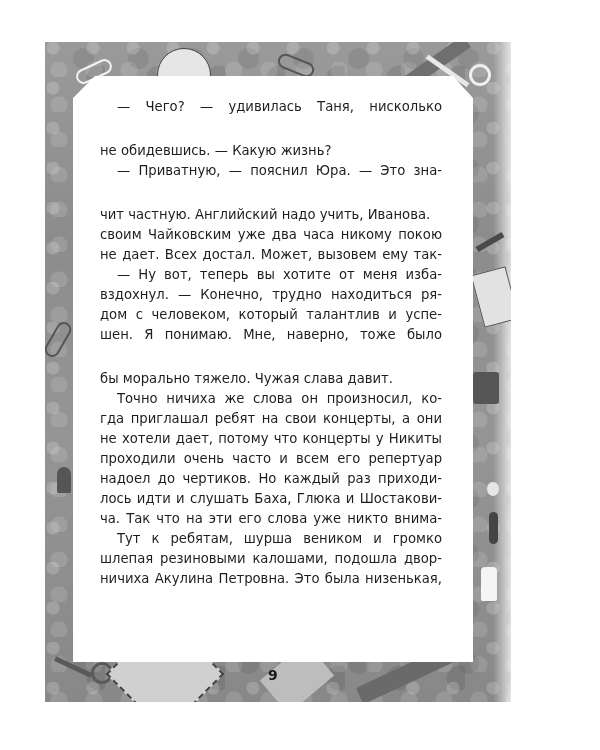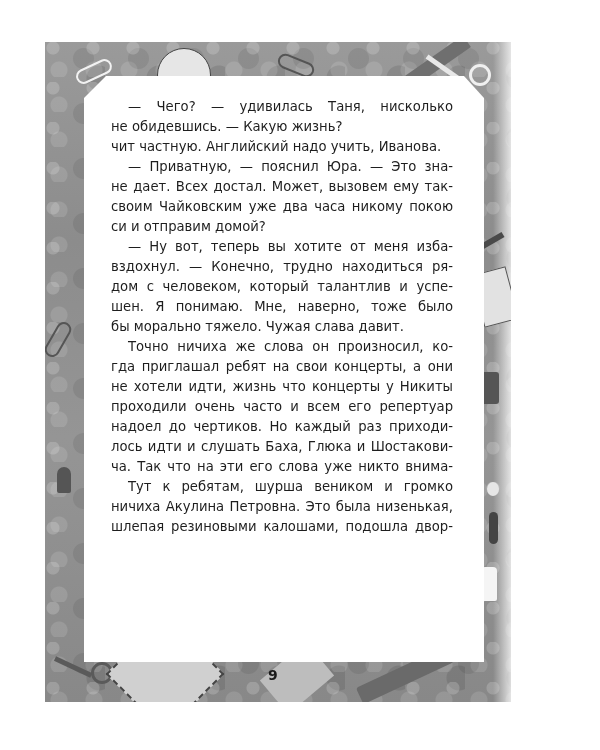--- a/index.html
+++ b/index.html
@@ -83,21 +83,21 @@
       width: 34px; height: 52px; background: #e2e2e2; border: 1px solid #555;
     }
     .pawn {
       width: 14px; height: 26px; background: #555; border-radius: 7px 7px 2px 2px;
     }
     .king {
       width: 16px; height: 34px; background: #f5f5f5; border-radius: 4px 4px 2px 2px;
     }
     .page {
       position: absolute;
-      left: 84px;
+      left: 73px;
       top: 76px;
       width: 400px;
       height: 586px;
       background: #ffffff;
       z-index: 2;
       clip-path: polygon(22px 0, 380px 0, 400px 22px, 400px 586px, 0 586px, 0 22px);
     }
     .text {
       position: absolute;
       left: 27px;
@@ -109,21 +109,21 @@
       color: #1e1e1e;
     }
     .line {
       display: block;
       white-space: nowrap;
       text-align: justify;
       text-align-last: justify;
       height: 20px;
     }
     .line.indent { padding-left: 17px; }
-    .line.last { text-align-last: left; }
+    .line.last { text-align-last: left; margin-top: 24px; }
     .page-number {
       position: absolute;
       left: 268px;
       top: 667px;
       z-index: 3;
       font-family: "DejaVu Sans", sans-serif;
       font-weight: bold;
       font-size: 14px;
       color: #1a1a1a;
     }
@@ -160,36 +160,35 @@
 
   <div class="deco envelope" style="left:78px; top:590px; transform:rotate(45deg);"></div>
   <div class="deco" style="left:222px; top:614px; width:60px; height:44px; background:#bdbdbd; transform:rotate(-40deg);"></div>
   <div class="deco flashlight" style="left:310px; top:624px; transform:rotate(-25deg);"></div>
 </div>
 
 <div class="page">
   <div class="text">
     <span class="line indent">— Чего? — удивилась Таня, нисколько</span>
     <span class="line last">не обидевшись. — Какую жизнь?</span>
+    <span class="line indent">— Приватную, — пояснил Юра. — Это зна-</span>
     <span class="line last">чит частную. Английский надо учить, Иванова.</span>
-    <span class="line indent">— Приватную, — пояснил Юра. — Это зна-</span>
+    <span class="line">своим Чайковским уже два часа никому покою</span>
     <span class="line">не дает. Всех достал. Может, вызовем ему так-</span>
-    <span class="line">своим Чайковским уже два часа никому покою</span>
-    <span class="line last">си и отправим домой?</span>
     <span class="line indent">— Ну вот, теперь вы хотите от меня изба-</span>
     <span class="line">вздохнул. — Конечно, трудно находиться ря-</span>
     <span class="line">дом с человеком, который талантлив и успе-</span>
     <span class="line">шен. Я понимаю. Мне, наверно, тоже было</span>
     <span class="line last">бы морально тяжело. Чужая слава давит.</span>
     <span class="line indent">Точно ничиха же слова он произносил, ко-</span>
     <span class="line">гда приглашал ребят на свои концерты, а они</span>
-    <span class="line">не хотели идти, жизнь что концерты у Никиты</span>
+    <span class="line">не хотели дает, потому что концерты у Никиты</span>
     <span class="line">проходили очень часто и всем его репертуар</span>
     <span class="line">надоел до чертиков. Но каждый раз приходи-</span>
     <span class="line">лось идти и слушать Баха, Глюка и Шостакови-</span>
     <span class="line">ча. Так что на эти его слова уже никто внима-</span>
     <span class="line indent">Тут к ребятам, шурша веником и громко</span>
+    <span class="line">шлепая резиновыми калошами, подошла двор-</span>
     <span class="line">ничиха Акулина Петровна. Это была низенькая,</span>
-    <span class="line">шлепая резиновыми калошами, подошла двор-</span>
   </div>
 </div>
 
 <div class="page-number">9</div>
 
 </body></html>

